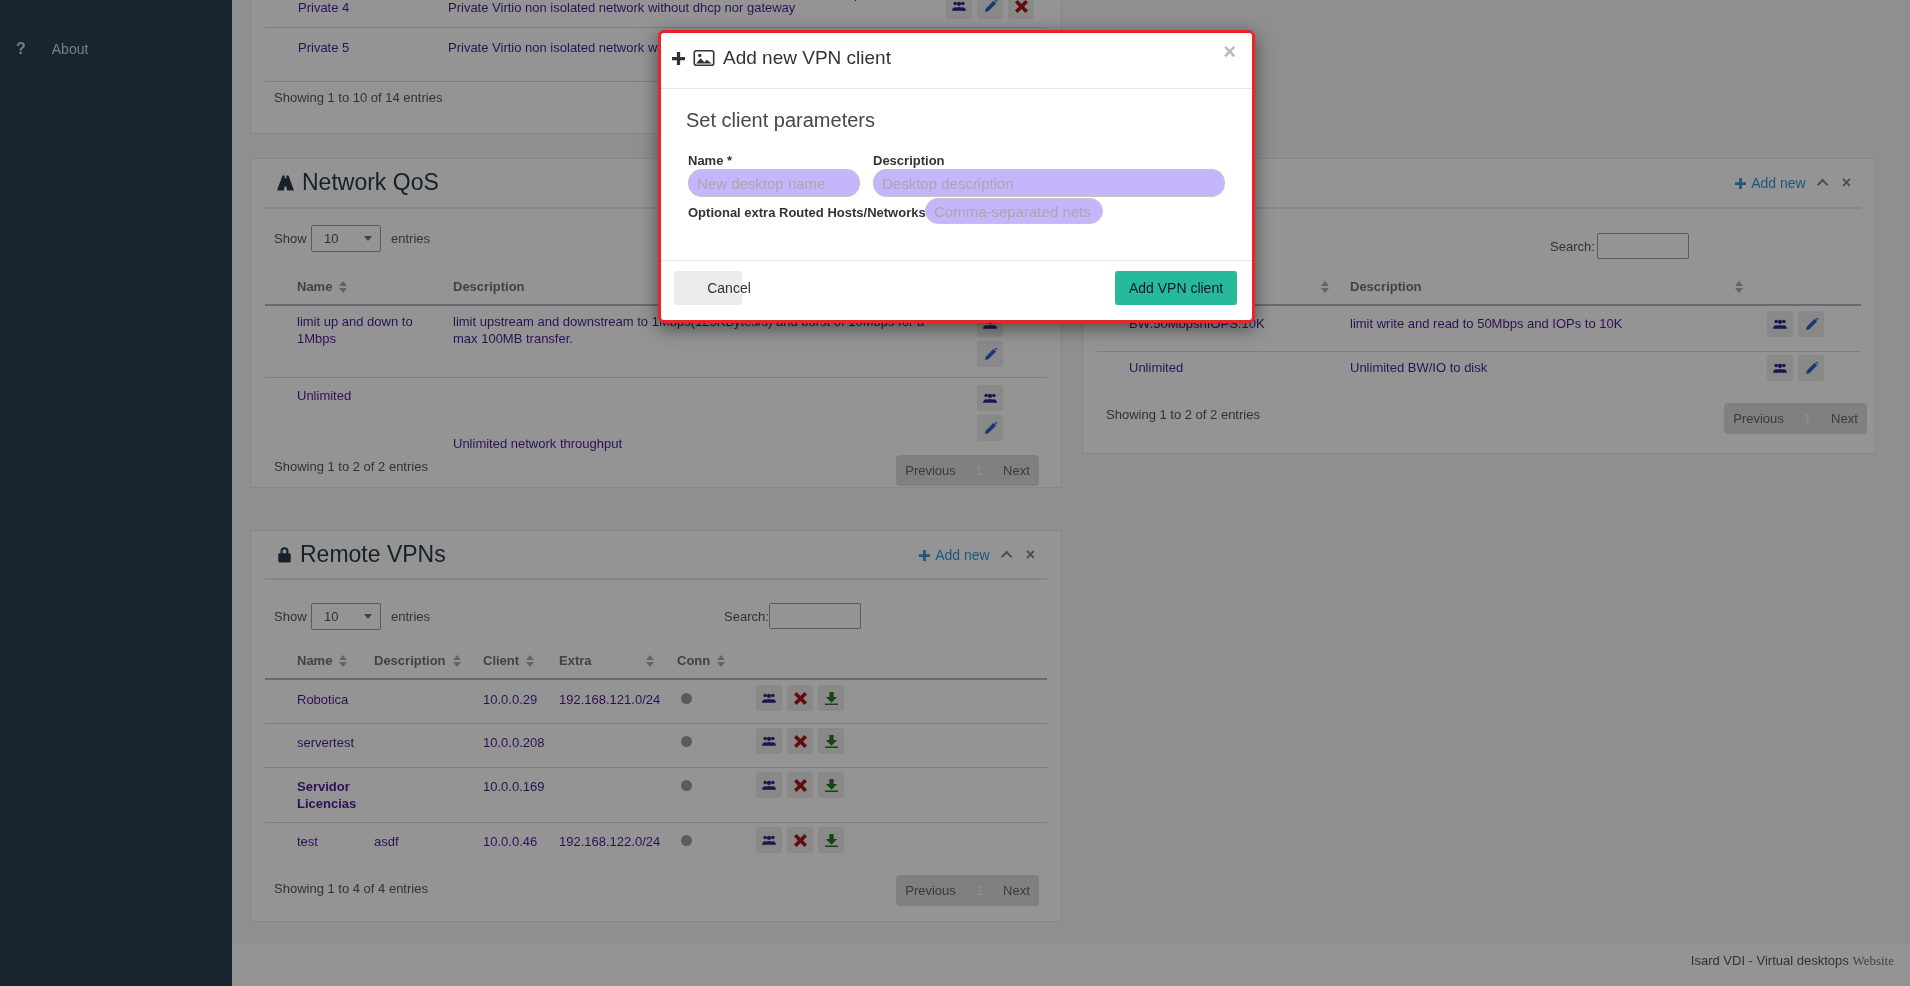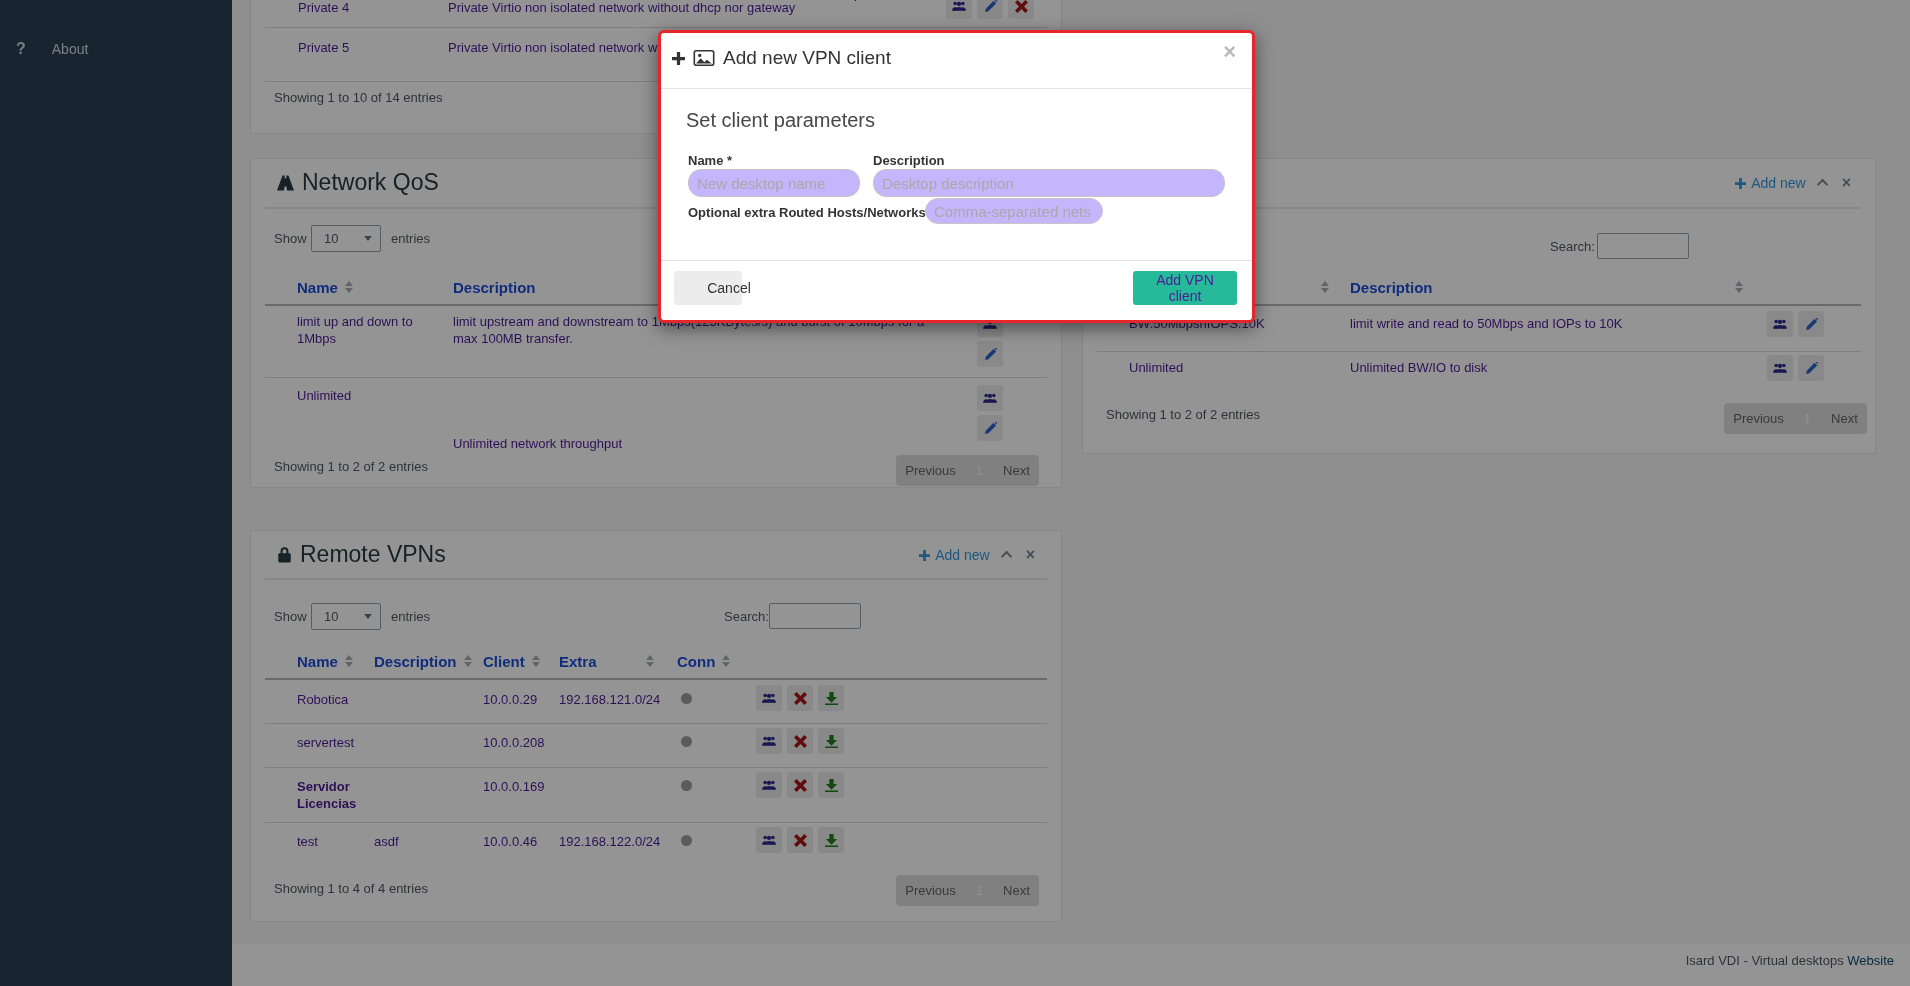--- a/index.html
+++ b/index.html
@@ -8,21 +8,21 @@
   .sidebar{position:absolute;left:0;top:0;width:232px;height:986px;background:#2A3F54;}
   .side-item{position:absolute;left:16px;top:40px;display:flex;align-items:center;gap:26px;color:#E7E7E7;}
   .side-q{font-size:16px;font-weight:bold;color:#cfd6dd;}
   .side-label{font-size:14px;color:#d4dade;}
   .panel{position:absolute;background:#fff;border:1px solid #E6E9ED;}
   .ptitle{position:absolute;font-size:23px;color:#263945;display:flex;align-items:center;gap:8px;}
   .tdiv{position:absolute;left:14px;right:14px;border-top:2px solid #E6E9ED;}
   .rowdiv{position:absolute;left:14px;right:14px;border-top:1px solid #d9d9d9;}
   .hline{position:absolute;left:14px;right:14px;border-top:2px solid #b4b9bd;}
   .cell{position:absolute;font-size:13px;color:#4c1d95;line-height:17px;}
-  .hdr{position:absolute;font-size:15px;font-weight:bold;color:#1d4ed8;display:flex;align-items:flex-start;text-align:center;}
+  .hdr{position:absolute;font-size:13px;font-weight:bold;color:#737373;display:flex;align-items:flex-start;text-align:center;}
   .ctl{position:absolute;font-size:13px;color:#53575e;}
   .selbox{position:absolute;width:70px;height:27px;border:1px solid #9aa0a6;border-radius:2px;background:#fff;font-size:13px;color:#53575e;display:flex;align-items:center;padding:0 8px 0 12px;justify-content:space-between;cursor:pointer;}
   .selcar{width:0;height:0;border-left:4px solid transparent;border-right:4px solid transparent;border-top:5px solid #6b7278;}
   .searchin{position:absolute;width:92px;height:26px;border:1px solid #9aa0a6;border-radius:2px;background:#fff;padding:0 6px;font-size:13px;color:#333;}
   .toolbar{position:absolute;right:26px;display:flex;align-items:center;gap:14px;}
   .addnew{display:flex;align-items:center;gap:5px;color:#3498DB;font-size:14px;cursor:pointer;}
   .chev{display:inline-block;width:8px;height:8px;border-left:2px solid #73879C;border-top:2px solid #73879C;transform:rotate(45deg) translateY(2px);}
   .tclose{color:#73879C;font-size:16px;font-weight:bold;line-height:1;cursor:pointer;}
   .sort{display:inline-flex;flex-direction:column;gap:2px;margin-left:7px;margin-top:2px;}
   .sort .up{width:0;height:0;border-left:4px solid transparent;border-right:4px solid transparent;border-bottom:5px solid #a8adb3;}
@@ -30,34 +30,34 @@
   .ibtn{position:absolute;width:26px;height:26px;background:#ECECEC;border-radius:3px;display:flex;align-items:center;justify-content:center;cursor:pointer;}
   .ic{width:14px;height:14px;display:block;}
   .icsm{width:13px;height:13px;display:block;}
   .dot{position:absolute;width:11px;height:11px;border-radius:50%;background:#9E9E9E;}
   .showing{position:absolute;font-size:13px;color:#53575e;}
   .pag{position:absolute;width:143px;height:31px;background:#DCDCDC;border-radius:4px;display:flex;align-items:center;justify-content:center;gap:20px;font-size:13px;}
   .pag .pbtn{color:#666;cursor:pointer;}
   .pag .cur{color:#F7F7F7;cursor:pointer;}
   .footer{position:absolute;left:232px;top:944px;width:1678px;height:42px;background:#fff;}
   .ftext{position:absolute;right:16px;top:9px;font-size:13px;color:#53575e;}
-  .ftext a{color:#0c4a6e;text-decoration:none;cursor:pointer;}
+  .ftext a{color:#737373;text-decoration:none;cursor:pointer;font-family:Liberation Serif, serif;}
   .overlay{position:absolute;left:0;top:0;width:1910px;height:986px;background:rgba(0,0,0,0.42);z-index:50;}
   .modal{position:absolute;left:658px;top:30px;width:597px;height:293px;background:#fff;border:3px solid #E7262C;border-radius:6px;z-index:100;box-shadow:0 5px 18px rgba(0,0,0,0.5);}
   .mhead{position:absolute;left:0;top:0;right:0;height:56px;border-bottom:1px solid #e5e5e5;}
   .mtitle{position:absolute;left:11px;top:14px;display:flex;align-items:center;gap:8px;font-size:19px;color:#333;}
   .mclose{position:absolute;right:16px;top:8px;font-size:22px;color:#b9b9b9;font-weight:bold;cursor:pointer;line-height:1;}
   .msub{position:absolute;left:25px;top:76px;font-size:20px;color:#474747;}
   .mlabel{position:absolute;font-size:13px;font-weight:bold;color:#333;}
   .minput{position:absolute;height:28px;border:1px solid #c6c6c6;border-radius:13px;padding:0 8px;font-size:15px;color:#333;background:#c4b5fd;}
   .minput::placeholder{color:#a9a9a9;}
   .mfline{position:absolute;left:0;right:0;top:227px;border-top:1px solid #e5e5e5;}
   .btn{position:absolute;height:34px;border:none;border-radius:3px;font-size:14px;cursor:pointer;display:flex;align-items:center;justify-content:center;}
   .btn-cancel{left:13px;top:238px;width:68px;background:#ECECEC;color:#333;padding-left:48px;}
-  .btn-submit{right:15px;top:238px;width:104px;background:#26B99A;color:#4c1d95;}
+  .btn-submit{right:15px;top:238px;width:122px;background:#26B99A;color:#0f172a;}
   .hidden-defs{position:absolute;width:0;height:0;overflow:hidden;}
 </style>
 </head>
 <body>
 
 <svg class="hidden-defs" xmlns="http://www.w3.org/2000/svg">
   <defs>
     <symbol id="i-users" viewBox="0 0 16 12">
       <circle cx="3.6" cy="3" r="2"></circle>
         <circle cx="12.4" cy="3" r="2"></circle>

